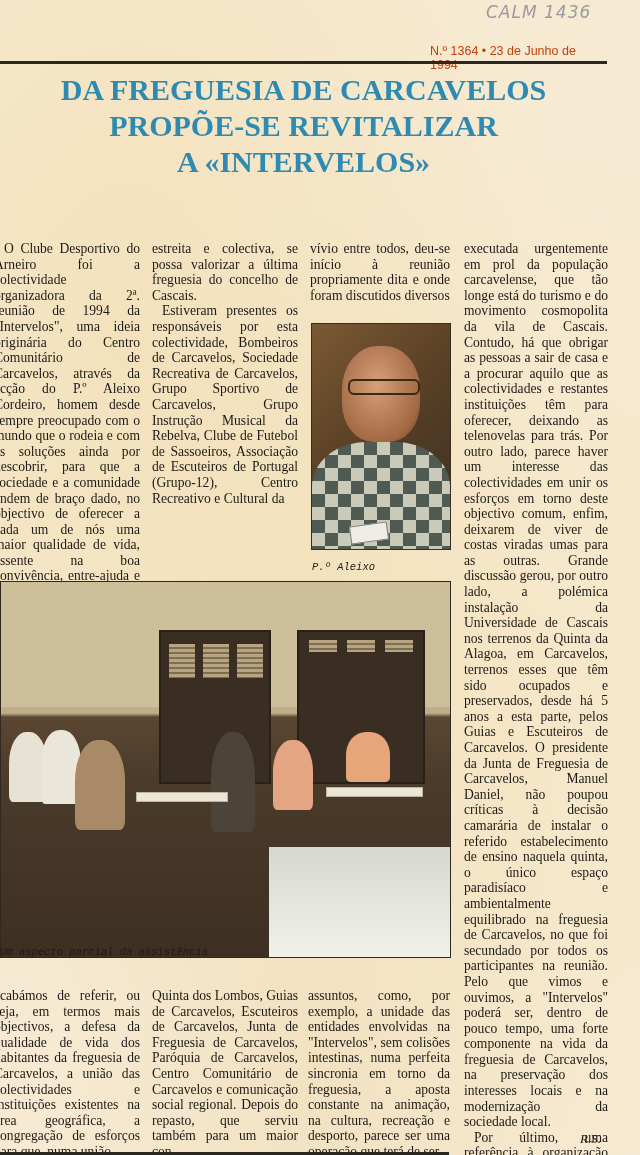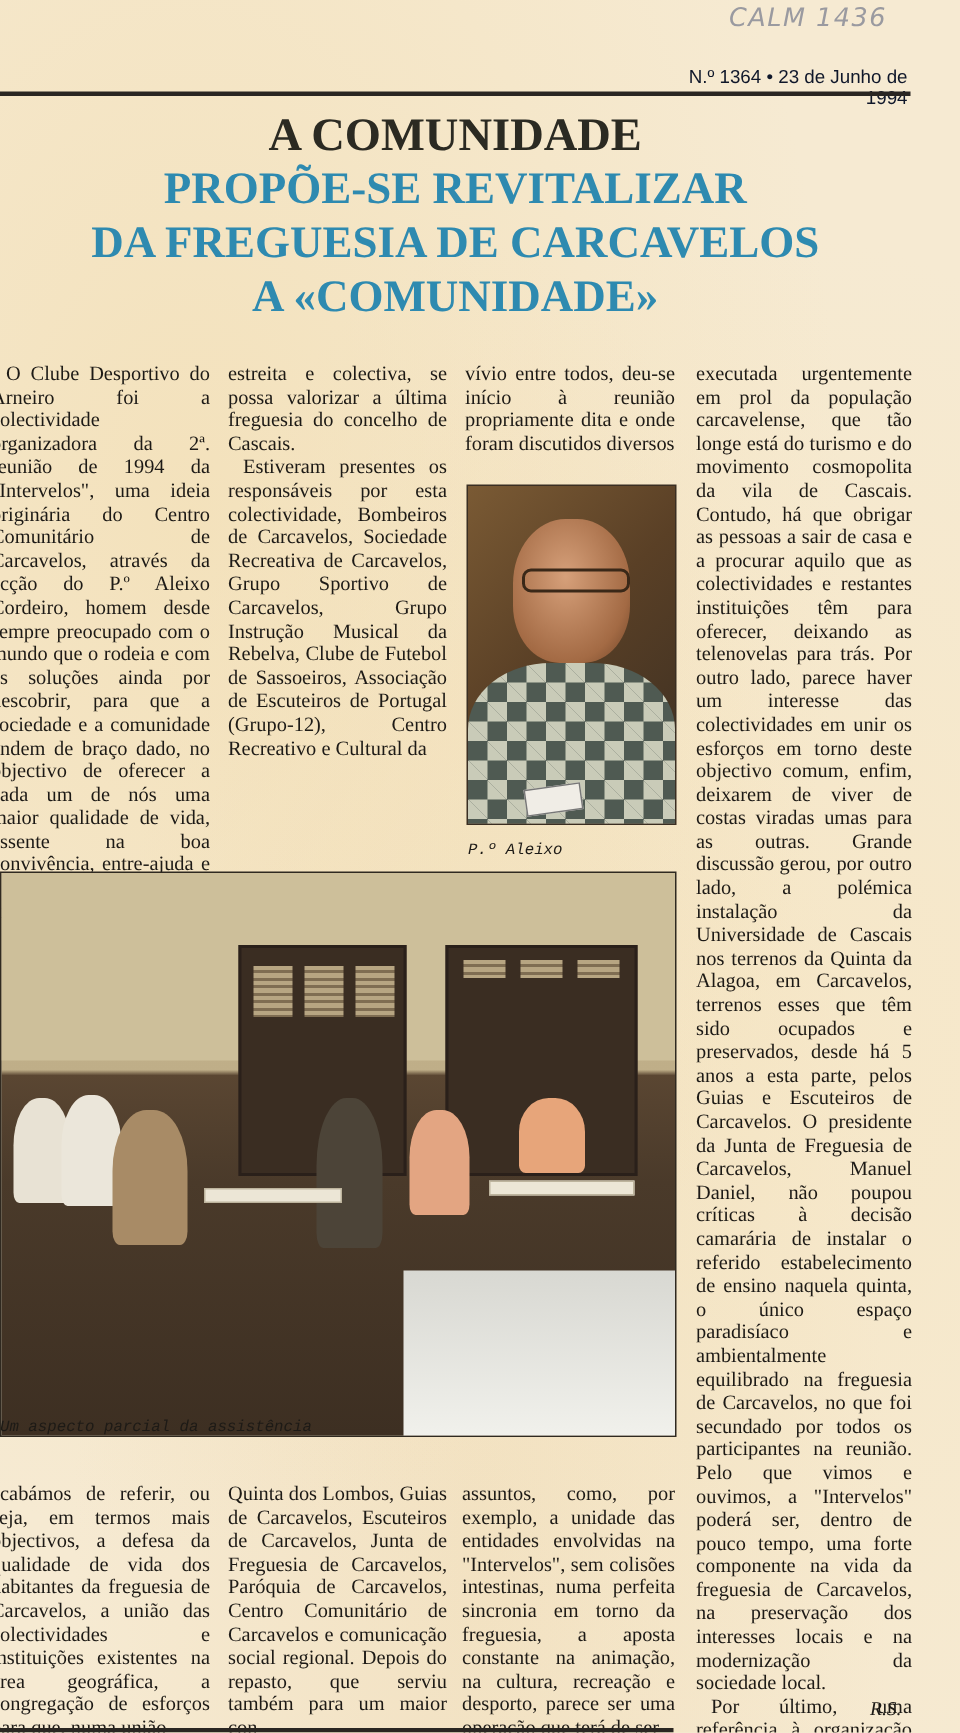--- a/index.html
+++ b/index.html
@@ -13,22 +13,22 @@
     font-family: "Liberation Serif", "DejaVu Serif", serif;
     color: #1d1a16;
   }
   .handwritten {
     position: absolute; left: 486px; top: 2px; font-size: 17px;
     color: #9a9aa0; font-family: "DejaVu Sans", sans-serif; letter-spacing: 1px;
     font-style: italic;
     text-align: center;
   }
   .issue {
-    position: absolute; left: 430px; top: 44px; width: 175px; text-align: right;
-    font-family: "Liberation Sans", sans-serif; font-size: 12.5px; color: #0f172a;
+    position: absolute; left: 430px; top: 44px; width: 175px; 
+    font-family: "Liberation Sans", sans-serif; font-size: 12.5px; color: #c2410c;
   }
   .top-rule {
     position: absolute; left: 0; top: 61px; width: 607px; height: 3px; background: #2a2622;
   }
   .headline {
     position: absolute; left: 0; top: 72px; width: 607px; text-align: center;
     font-family: "Liberation Serif", serif; font-weight: bold; line-height: 36px;
   }
   .headline .l1 { color: #2b2a22; font-size: 31px; display: block; }
   .headline .l2 { color: #2e8ab0; font-size: 30px; display: block; }
@@ -107,24 +107,23 @@
   }
 </style>
 </head>
 <body>
 
 <div class="handwritten">CALM 1436</div>
 <div class="issue">N.º 1364 • 23 de Junho de 1994</div>
 <div class="top-rule"></div>
 
 <div class="headline">
-  <span class="l1">A COMUNIDADE</span>
+  <span class="l2">DA FREGUESIA DE CARCAVELOS</span>
   <span class="l2">PROPÕE-SE REVITALIZAR</span>
-  <span class="l2">DA FREGUESIA DE CARCAVELOS</span>
-  <span class="l2">A «COMUNIDADE»</span>
+  <span class="l2">A «INTERVELOS»</span>
 </div>
 
 <div class="col col1">
   <p>O Clube Desportivo do Arneiro foi a colectividade organizadora da 2ª. reunião de 1994 da "Intervelos", uma ideia originária do Centro Comunitário de Carcavelos, através da acção do P.º Aleixo Cordeiro, homem desde sempre preocupado com o mundo que o rodeia e com as soluções ainda por descobrir, para que a sociedade e a comunidade andem de braço dado, no objectivo de oferecer a cada um de nós uma maior qualidade de vida, assente na boa convivência, entre-ajuda e bem estar. A "Intervelos" é um pouco aquilo que</p>
 </div>
 
 <div class="col col2">
   <p class="cont">estreita e colectiva, se possa valorizar a última freguesia do concelho de Cascais.</p>
   <p>Estiveram presentes os responsáveis por esta colectividade, Bombeiros de Carcavelos, Sociedade Recreativa de Carcavelos, Grupo Sportivo de Carcavelos, Grupo Instrução Musical da Rebelva, Clube de Futebol de Sassoeiros, Associação de Escuteiros de Portugal (Grupo-12), Centro Recreativo e Cultural da</p>
 </div>

